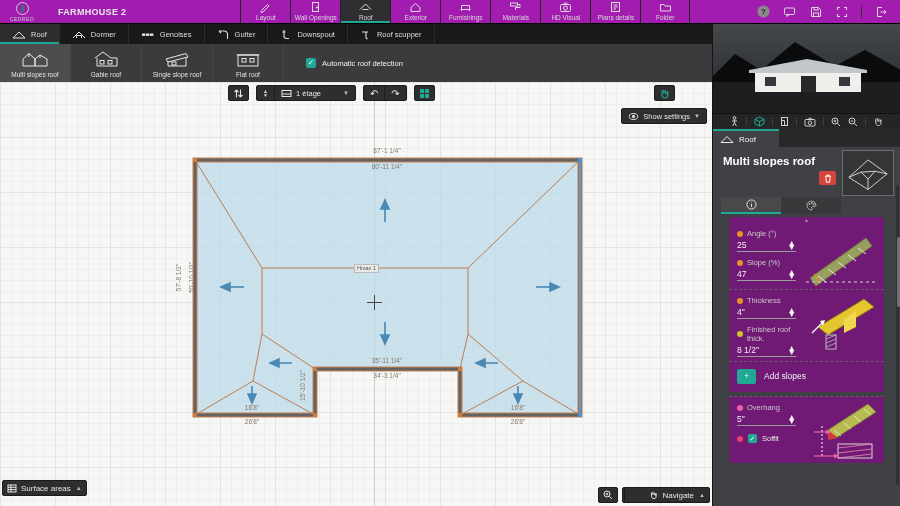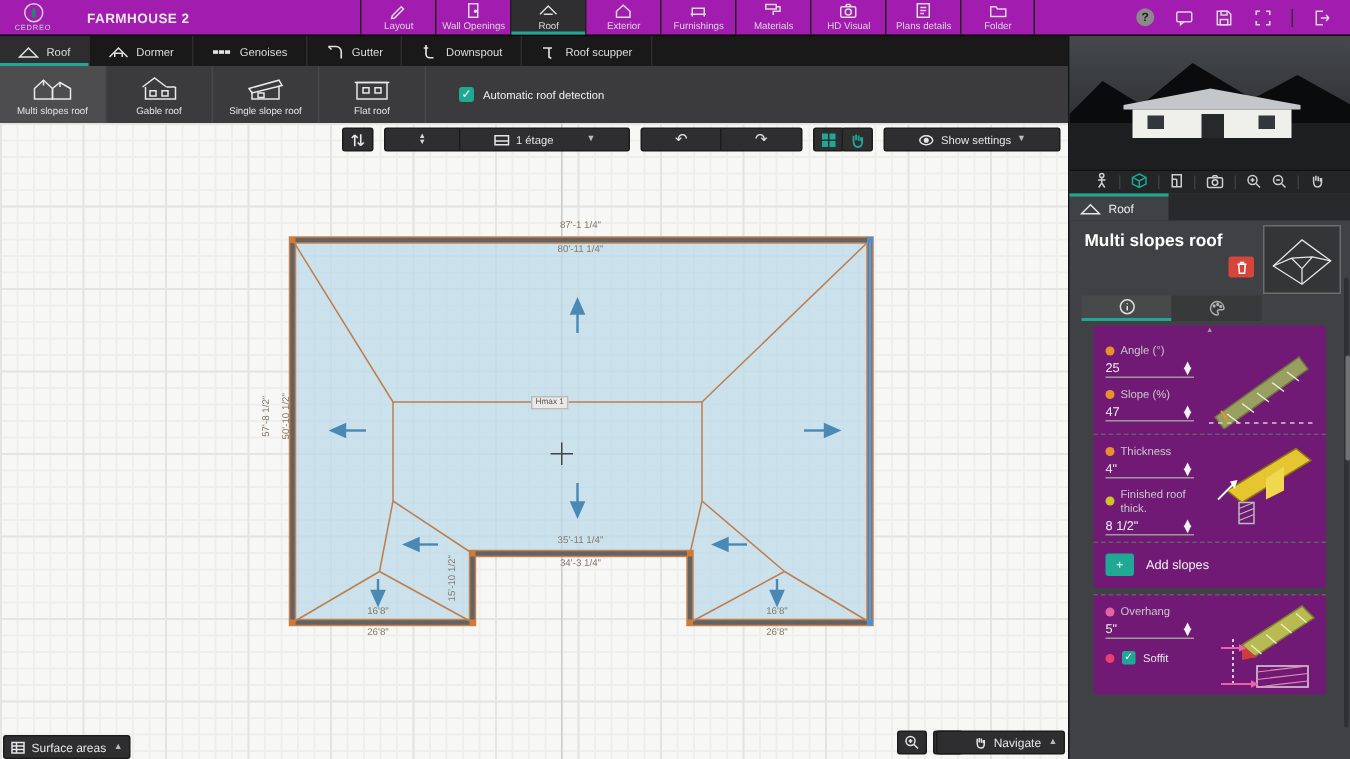--- a/index.html
+++ b/index.html
@@ -76,30 +76,30 @@
   .crosshair:before { content:""; position:absolute; left:7px; top:0; width:1px; height:15px; background:#444; }
   .crosshair:after { content:""; position:absolute; top:7px; left:0; height:1px; width:15px; background:#444; }
 
   
   .cv-toolbar { position:absolute; top:3px; left:228px; display:flex; gap:7px; align-items:center; }
   .cv-btn { background:#2e2e30; border:1px solid #1c1c1c; border-radius:2px; height:16px;
     min-width:20px; display:flex; align-items:center; justify-content:center; color:#e6e6e6;
     font-size:8px; padding:0 4px; cursor:pointer; }
   .cv-group { display:flex; background:#2e2e30; border:1px solid #1c1c1c; border-radius:2px;
     height:16px; align-items:center; }
-  .cv-group .seg { padding:0 22px; display:flex; align-items:center; gap:4px; color:#e6e6e6;
+  .cv-group .seg { padding:0 6px; display:flex; align-items:center; gap:4px; color:#e6e6e6;
     font-size:7.5px; height:100%; cursor:pointer; }
   .cv-group .seg + .seg { border-left:1px solid #1c1c1c; }
   .stepper-mini { display:flex; flex-direction:column; font-size:5px; line-height:4px; color:#ddd; }
   .chev { font-size:6px; color:#bbb; }
   .redo-dim { color:#7a7a7a; }
-  .cv-right { position:absolute; top:3px; right:5px; display:flex; gap:7px; align-items:center; }
+  .cv-right { position:absolute; top:3px; right:5px; display:flex; gap:7px; align-items:center;flex-direction:column; }
 
   
-  .bl-btn { position:absolute; bottom:0; left:2px; }
+  .bl-btn { position:absolute; bottom:10px; left:2px; }
   .zoom-group { position:absolute; bottom:3px; right:70px; display:flex; gap:4px; }
   .nav-btn { position:absolute; bottom:3px; right:2px;padding-left:24px; }
 
   
   .rpanel { position:absolute; top:24px; left:712px; width:188px; height:482px; background:#3f4144;
     border-left:1px solid #141414; z-index:20; }
   .preview { width:188px; height:89px; display:block; }
   .rp-icons { height:16px; background:#232527; display:flex; align-items:center;
     justify-content:center; gap:7px; border-top:1px solid #111; }
   .rp-icons .sep { width:1px; height:9px; background:#3c3e40; }

